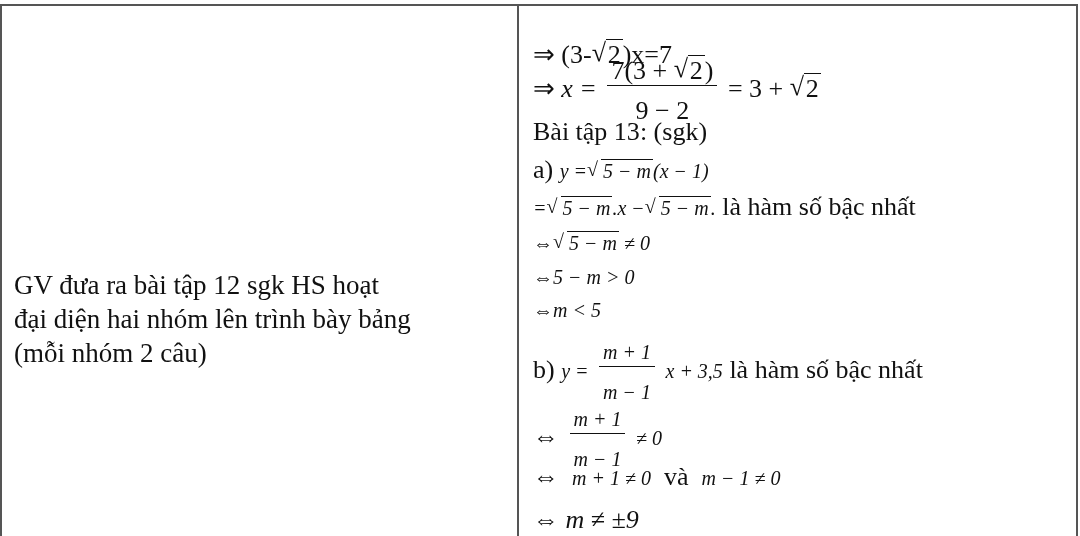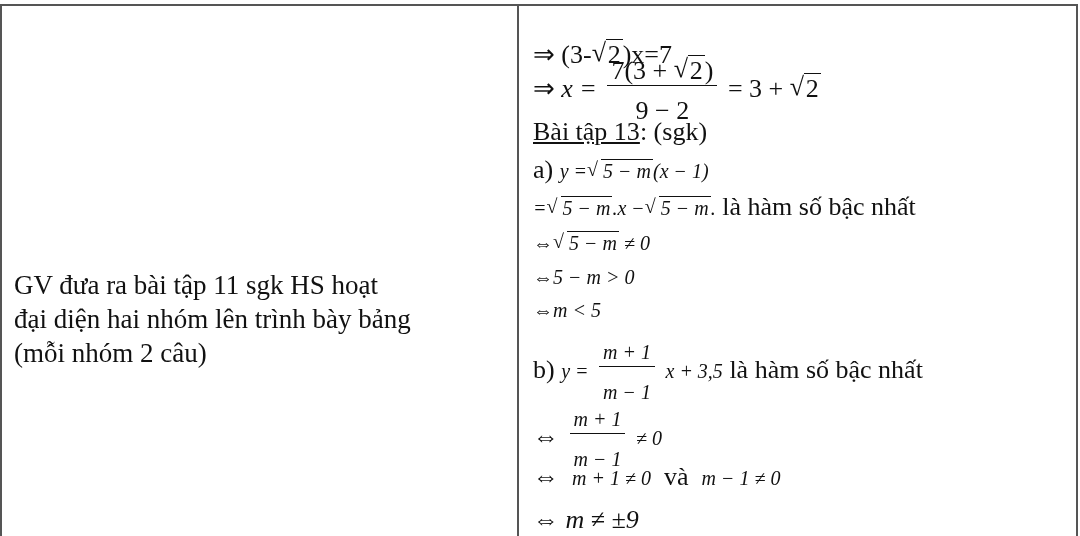--- a/index.html
+++ b/index.html
@@ -10,30 +10,30 @@
   .right-cell { position:absolute; left:533px; top:0; width:545px; }
   .line { position:absolute; left:0; white-space:nowrap; font-size:26px; }
   .m { font-style:italic; }
   .sm { font-size:20px; }
   .sqrt { display:inline-block; position:relative; padding-left:14px; }
   .sqrt::before { content:"√"; position:absolute; left:0; top:-2px; font-style:normal; }
   .sqrt > span { border-top:1.5px solid #111; padding:0 2px; }
   .frac { display:inline-flex; flex-direction:column; align-items:center; vertical-align:middle; margin:12px 4px;gap:11px; }
   .frac .num { border-bottom:1.5px solid #111; padding:0 4px; line-height:28px; }
   .frac .den { padding:0 4px; line-height:28px; }
-  .u { text-decoration:underline; }
+  .u { }
 </style>
 </head>
 <body>
 
 <div class="tbl"></div>
 <div class="divider"></div>
 
 <div class="left-cell">
-  <div>GV đưa ra bài tập 11 sgk HS hoạt</div>
+  <div>GV đưa ra bài tập 12 sgk HS hoạt</div>
   <div>đại diện hai nhóm lên trình bày bảng</div>
   <div>(mỗi nhóm 2 câu)</div>
 </div>
 
 <div class="right-cell">
   <div class="line" style="top:24px;margin-top:15px;">
     <span>⇒</span>
     <span>(3-</span><span class="sqrt"><span>2</span></span><span>)x=7</span>
   </div>
 

